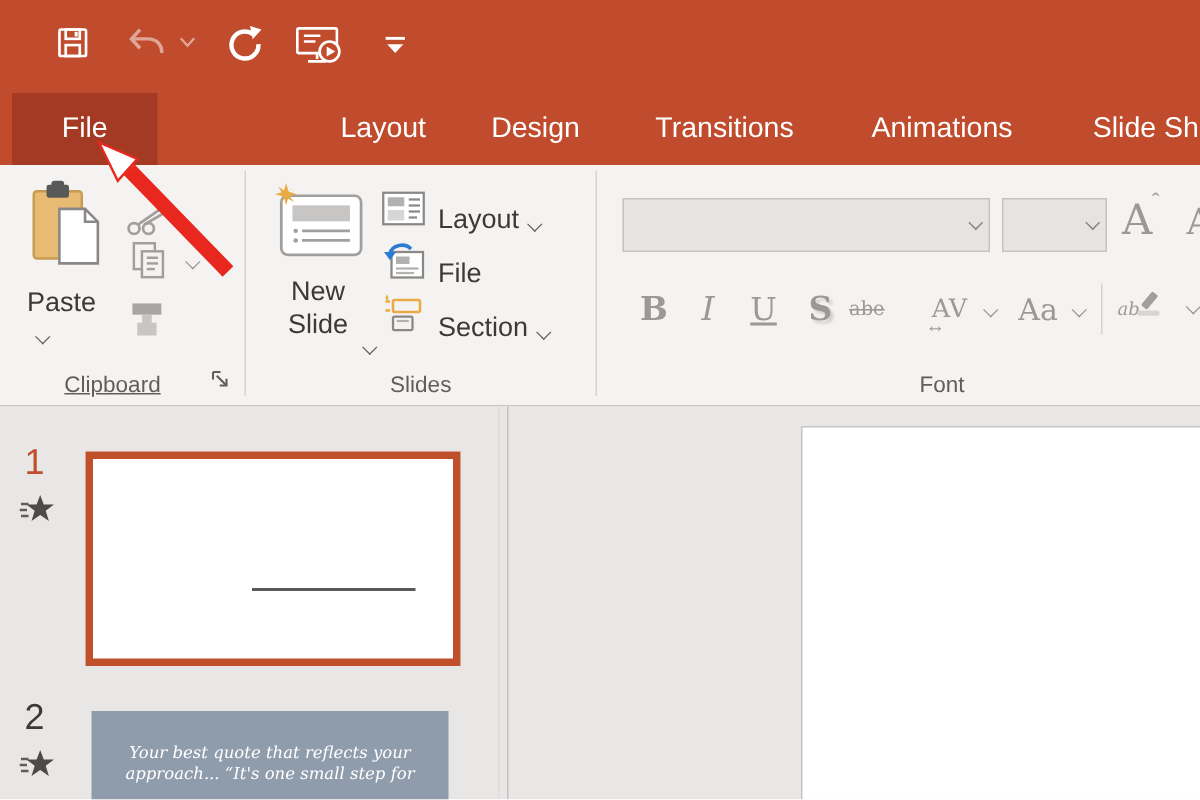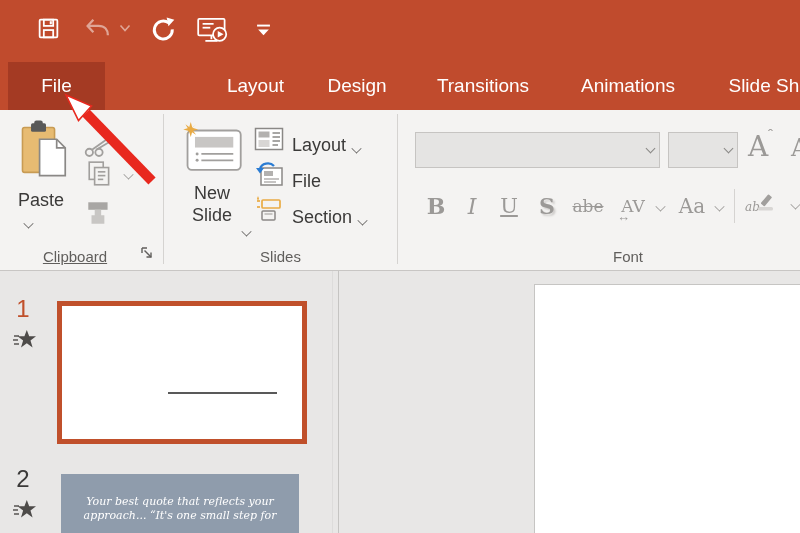--- a/index.html
+++ b/index.html
@@ -274,21 +274,21 @@
     </div>
     <div style="position:absolute;left:791px;top:24px;">
       <span class="glyph" style="font-size:24px;">A</span>
     </div>
 
     <div style="position:absolute;left:418px;top:76px;width:382px;height:40px;display:flex;align-items:center;">
       <span class="glyph" style="font-size:22px;font-weight:bold;width:36px;text-align:center;">B</span>
       <span class="glyph" style="font-size:22px;font-style:italic;width:36px;text-align:center;">I</span>
       <span class="glyph" style="font-size:21px;text-decoration:underline;width:38px;text-align:center;">U</span>
       <span class="glyph" style="font-size:22px;font-weight:bold;width:38px;text-align:center;text-shadow:2px 2px 2px #cfcdcb;">S</span>
-      <span class="glyph" style="font-size:17px;text-decoration:line-through;width:44px;text-align:center;">abe</span>
+      <span class="glyph" style="font-size:13px;text-decoration:line-through;width:44px;text-align:left;">abe</span>
       <span style="width:46px;text-align:center;position:relative;">
         <span class="glyph" style="font-size:17px;">AV</span>
         <span style="position:absolute;left:7px;top:13px;font-size:13px;color:#9b9997;">↔</span>
       </span>
       <span class="chev gray" style="margin:0 4px 0 0;"></span>
       <span class="glyph" style="font-size:20px;width:46px;text-align:center;">Aa</span>
       <span class="chev gray" style="margin:0 10px 0 0;"></span>
       <span style="width:1px;height:34px;background:var(--divider);margin-right:10px;"></span>
       <span style="position:relative;width:40px;">
         <span class="glyph" style="font-size:12px;font-style:italic;">ab</span>

